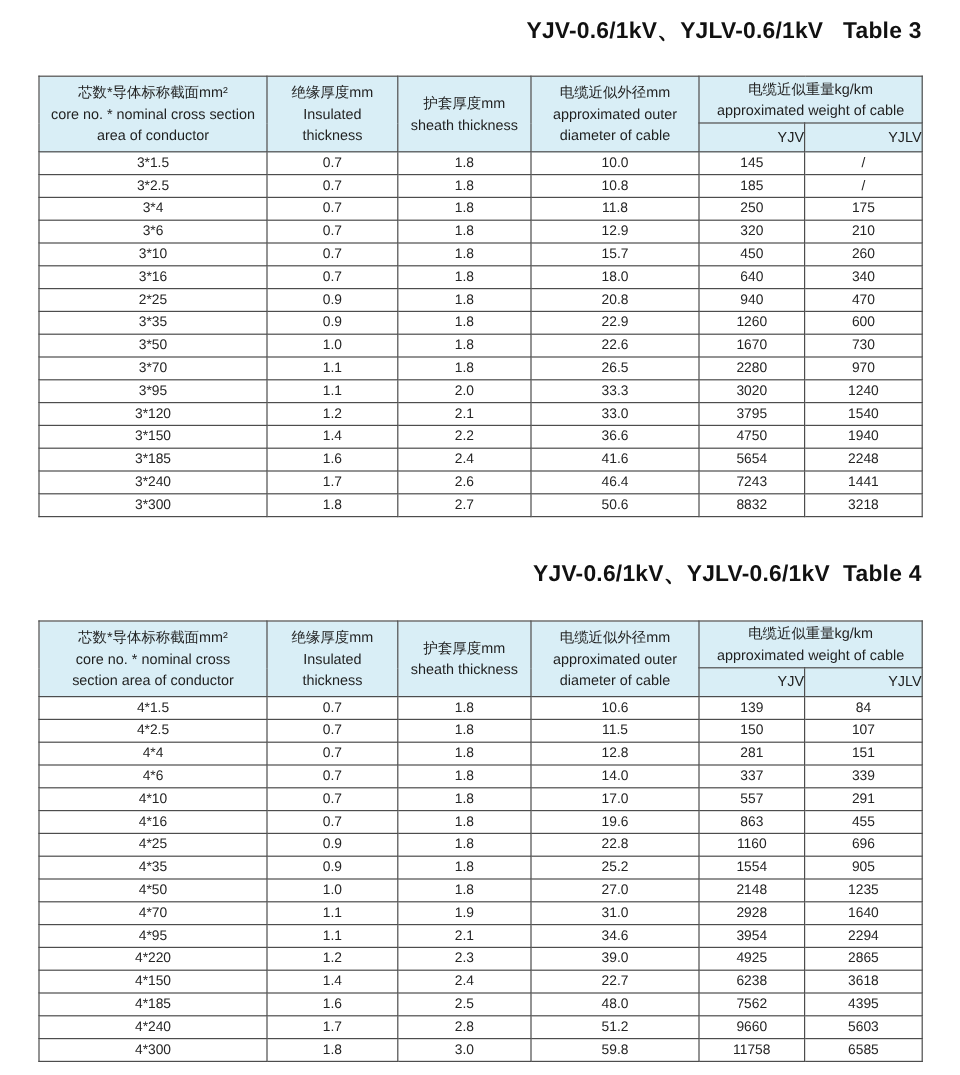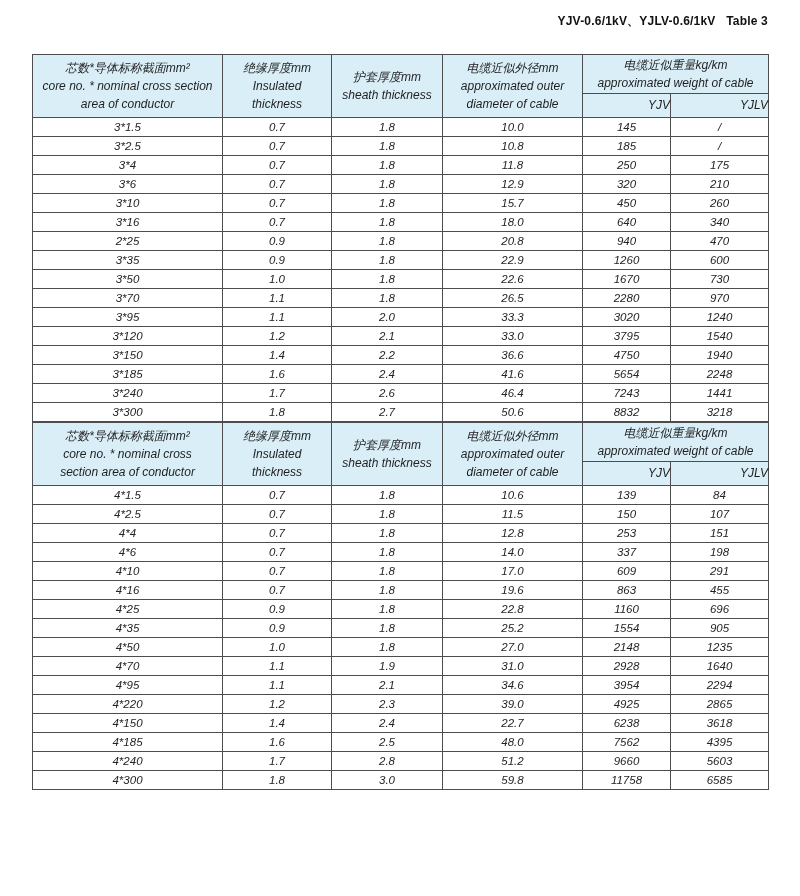--- a/index.html
+++ b/index.html
@@ -9,34 +9,33 @@
     background: #ffffff;
     font-family: "Liberation Sans", "DejaVu Sans", sans-serif;
     color: #1a1a1a;
     overflow: hidden;
   }
   .page { width: 800px; height: 896px; position: relative; }
   .content { width: 736px; margin-left: 32px; }
 
   .tbl-title {
     font-weight: bold;
-    font-size: 12px;
+    font-size: 19px;
     text-align: right;
     white-space: pre;
     color: #111111;
     letter-spacing: 0.2px;
   }
   .t1 { padding-top: 13px; margin: 0 0 24px 0; }
   .t2 { margin: 34px 0 26px 0; }
 
   table.spec {
     border-collapse: collapse;
     width: 736px;
     table-layout: fixed;
-    font-style: italic;
   }
   table.spec th, table.spec td {
     border: 1px solid #4d4d4d;
     text-align: center;
     vertical-align: middle;
   }
   table.spec th {
     background: #d9eef6;
     font-weight: normal;
     font-size: 12px;
@@ -224,20 +223,21 @@
             <td>3*300</td>
             <td>1.8</td>
             <td>2.7</td>
             <td>50.6</td>
             <td>8832</td>
             <td>3218</td>
           </tr>
         </tbody>
     </table>
 
+    <div class="tbl-title t2">YJV-0.6/1kV、YJLV-0.6/1kV  Table 4</div>
 
     <table class="spec">
       <colgroup>
         <col class="c1">
           <col class="c2">
           <col class="c3">
           <col class="c4">
           <col class="c5">
           <col class="c6">
       </colgroup>
@@ -277,37 +277,37 @@
             <td>1.8</td>
             <td>11.5</td>
             <td>150</td>
             <td>107</td>
           </tr>
           <tr>
             <td>4*4</td>
             <td>0.7</td>
             <td>1.8</td>
             <td>12.8</td>
-            <td>253</td>
+            <td>281</td>
             <td>151</td>
           </tr>
           <tr>
             <td>4*6</td>
             <td>0.7</td>
             <td>1.8</td>
             <td>14.0</td>
             <td>337</td>
-            <td>198</td>
+            <td>339</td>
           </tr>
           <tr>
             <td>4*10</td>
             <td>0.7</td>
             <td>1.8</td>
             <td>17.0</td>
-            <td>609</td>
+            <td>557</td>
             <td>291</td>
           </tr>
           <tr>
             <td>4*16</td>
             <td>0.7</td>
             <td>1.8</td>
             <td>19.6</td>
             <td>863</td>
             <td>455</td>
           </tr>

